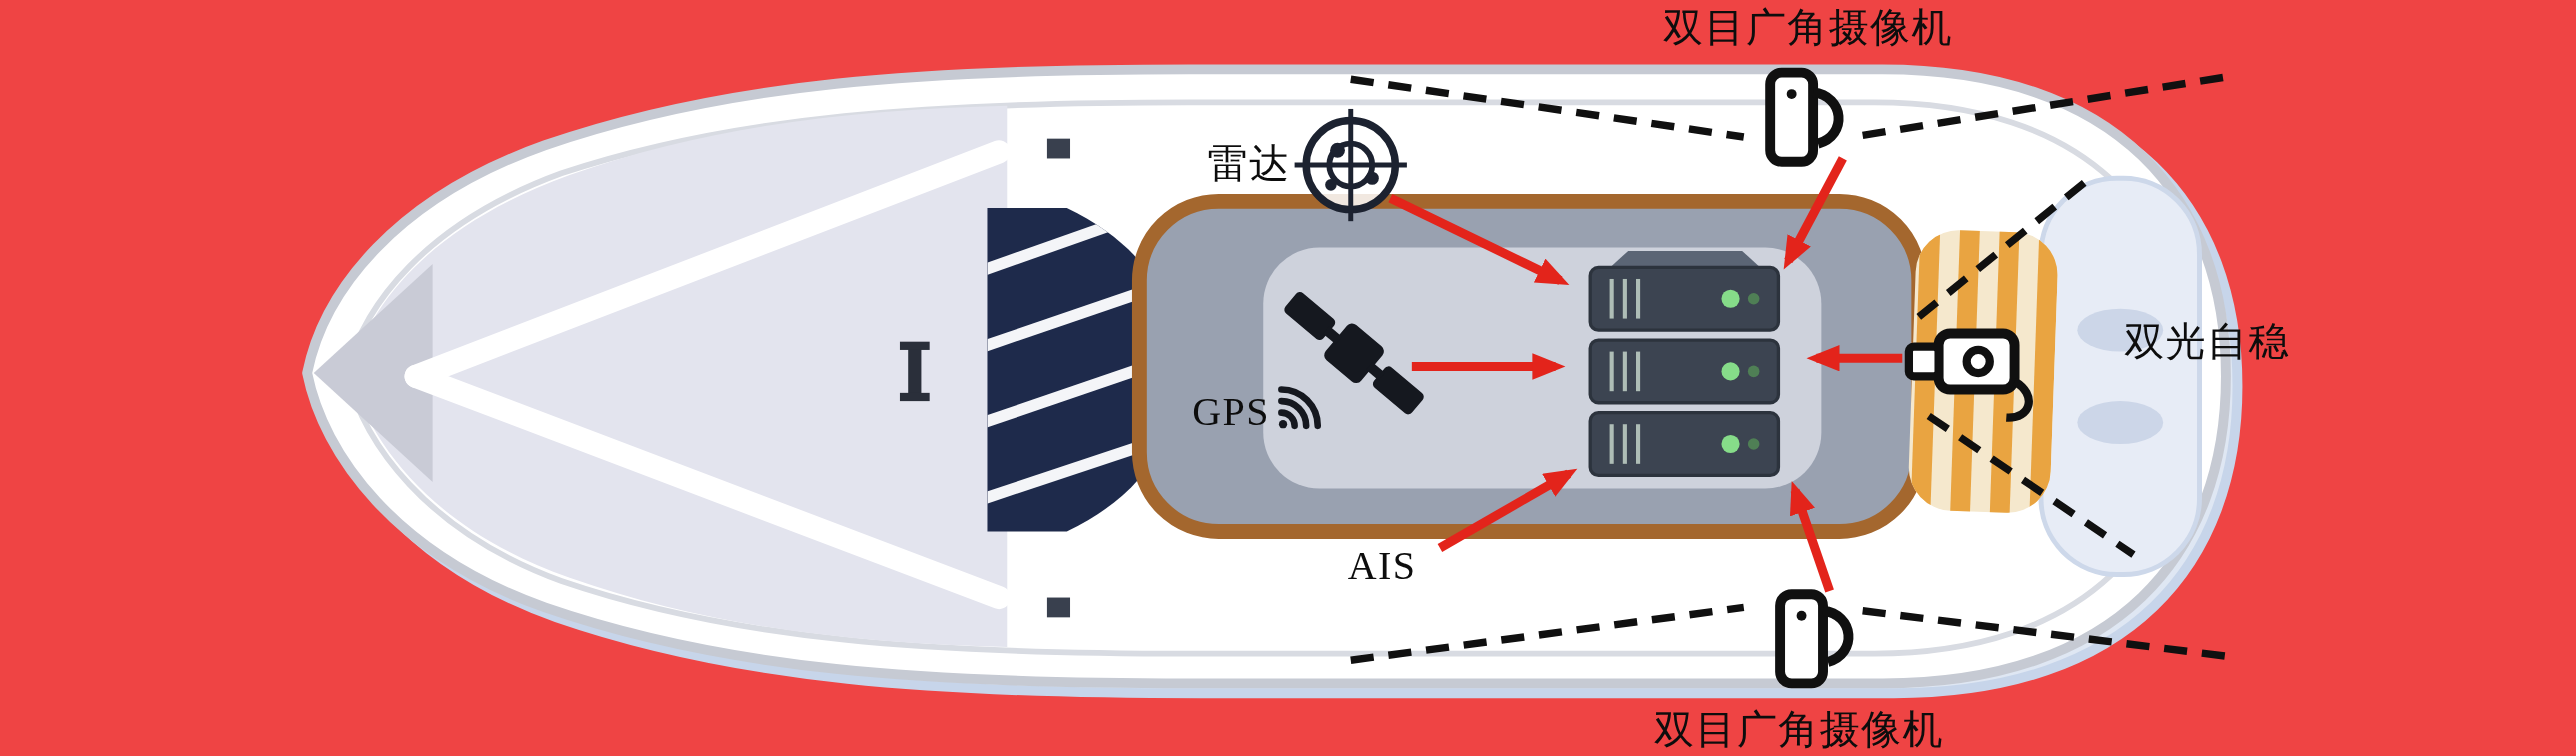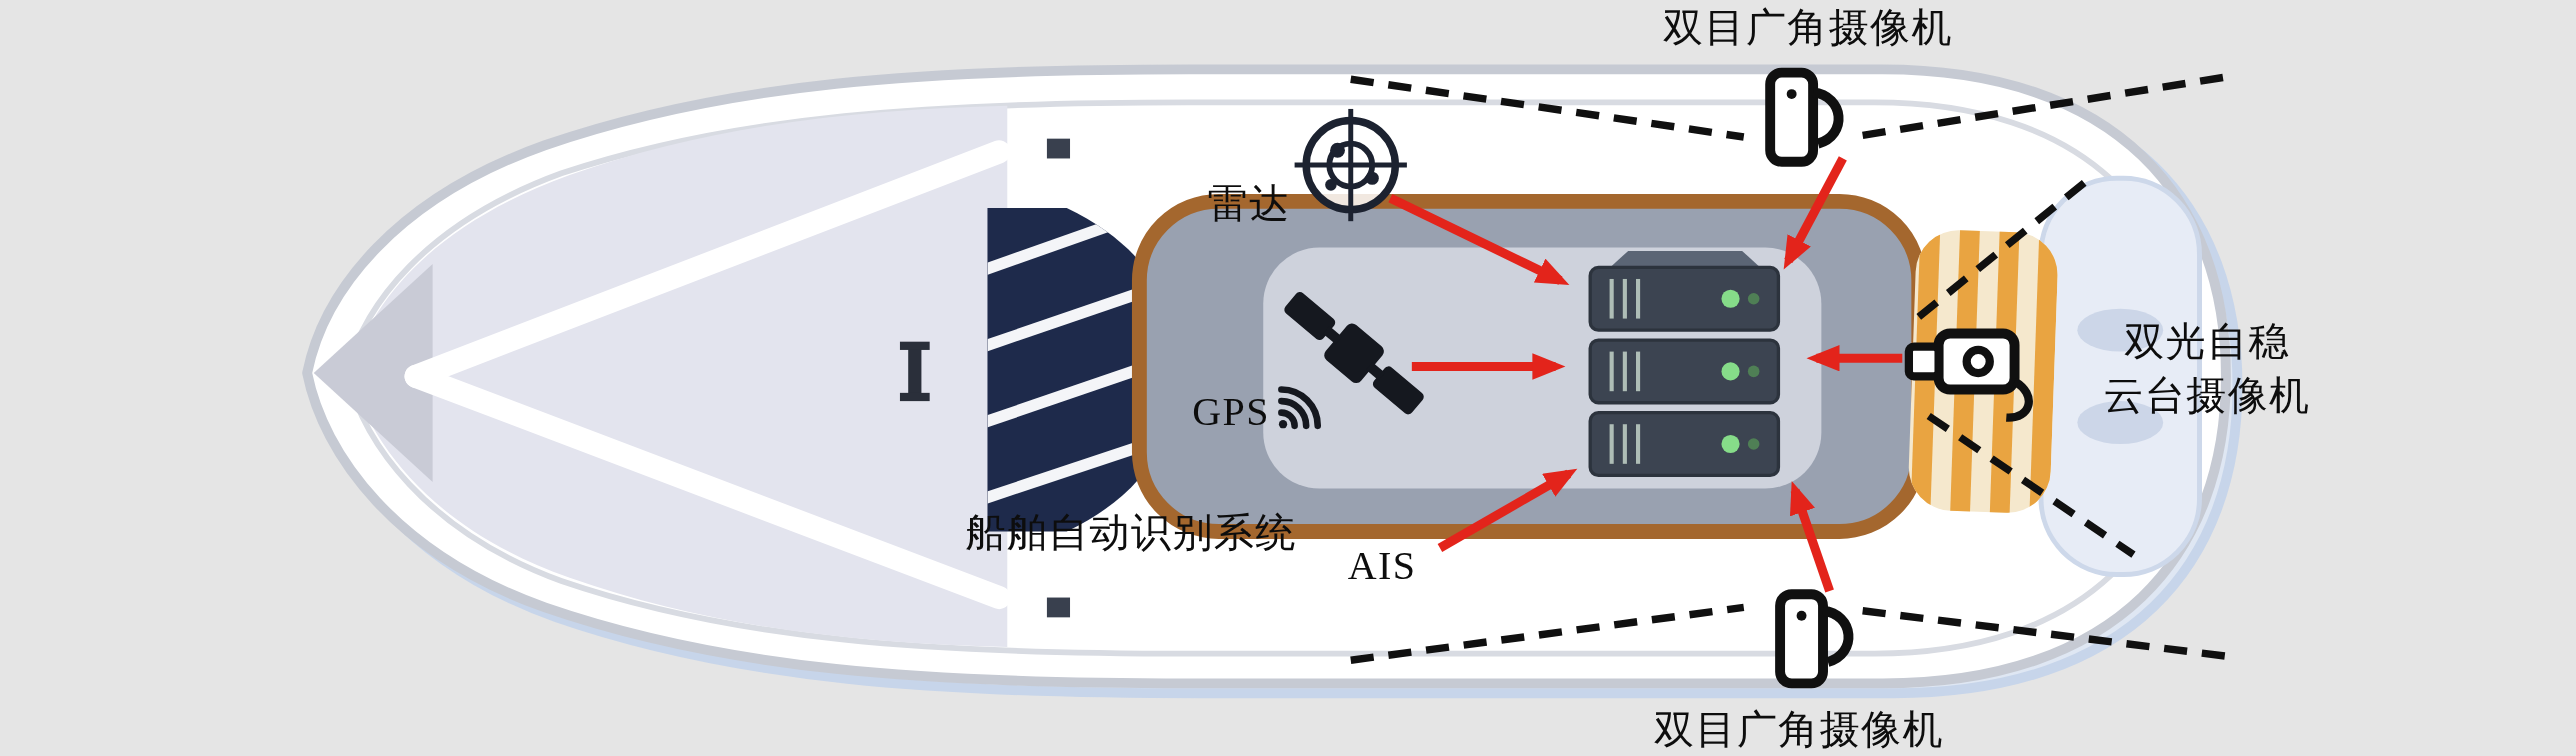--- a/index.html
+++ b/index.html
@@ -1,17 +1,17 @@
 <!DOCTYPE html>
 <html style="font-size:11px"><head>
 <meta charset="utf-8">
 <style>
   html,body{margin:0;padding:0;background:#ffffff;}
   .stage{
-    position:relative;width:2576px;height:756px;background:#e5e5e5;overflow:hidden;
+    position:relative;width:2576px;height:756px;background:#ef4444;overflow:hidden;
     font-family:"Liberation Serif","DejaVu Serif",serif;
   }
   .scene{position:absolute;left:0;top:0;width:2576px;height:756px;display:block;}
   .label{
     position:absolute;font-size:40px;color:#0d0d0d;white-space:nowrap;
     transform:translateX(-50%);letter-spacing:1.4px;line-height:1.2;
   }
   .label.bold{font-weight:400;}
   .label.center2{text-align:center;line-height:1.34;}
   .label.center2 span{display:block;}
@@ -173,27 +173,25 @@
       <line x1="1116" y1="96" x2="1083" y2="158" marker-end="url(#arrowhead)"></line>
       <line x1="1152" y1="217" x2="1100" y2="217" marker-end="url(#arrowhead)"></line>
       <line x1="1108" y1="358" x2="1087" y2="297" marker-end="url(#arrowhead)"></line>
     </g>
   </svg>
 
   <div class="label" style="left:1808px;top:4.1px;">双目广角摄像机</div>
 
   <div class="label" style="left:1799px;top:706px;">双目广角摄像机</div>
 
-  <div class="label" style="left:1249px;top:140px;margin-top:40px;">雷达</div>
+  <div class="label" style="left:1249px;top:140px;">雷达</div>
 
   <div class="label" style="left:1231px;top:344px;margin-top:44px;">GPS</div>
 
-  <div class="label" style="left:1131px;top:509px;">船舶自动识别系统</div>
 
   <div class="label bold" style="left:1382px;top:542px;">AIS</div>
 
   <div class="label center2" style="left:2207px;top:315px;">
     <span>双光自稳</span>
-    <span>云台摄像机</span>
   </div>
 
 </div>
 
 
 </body></html>

